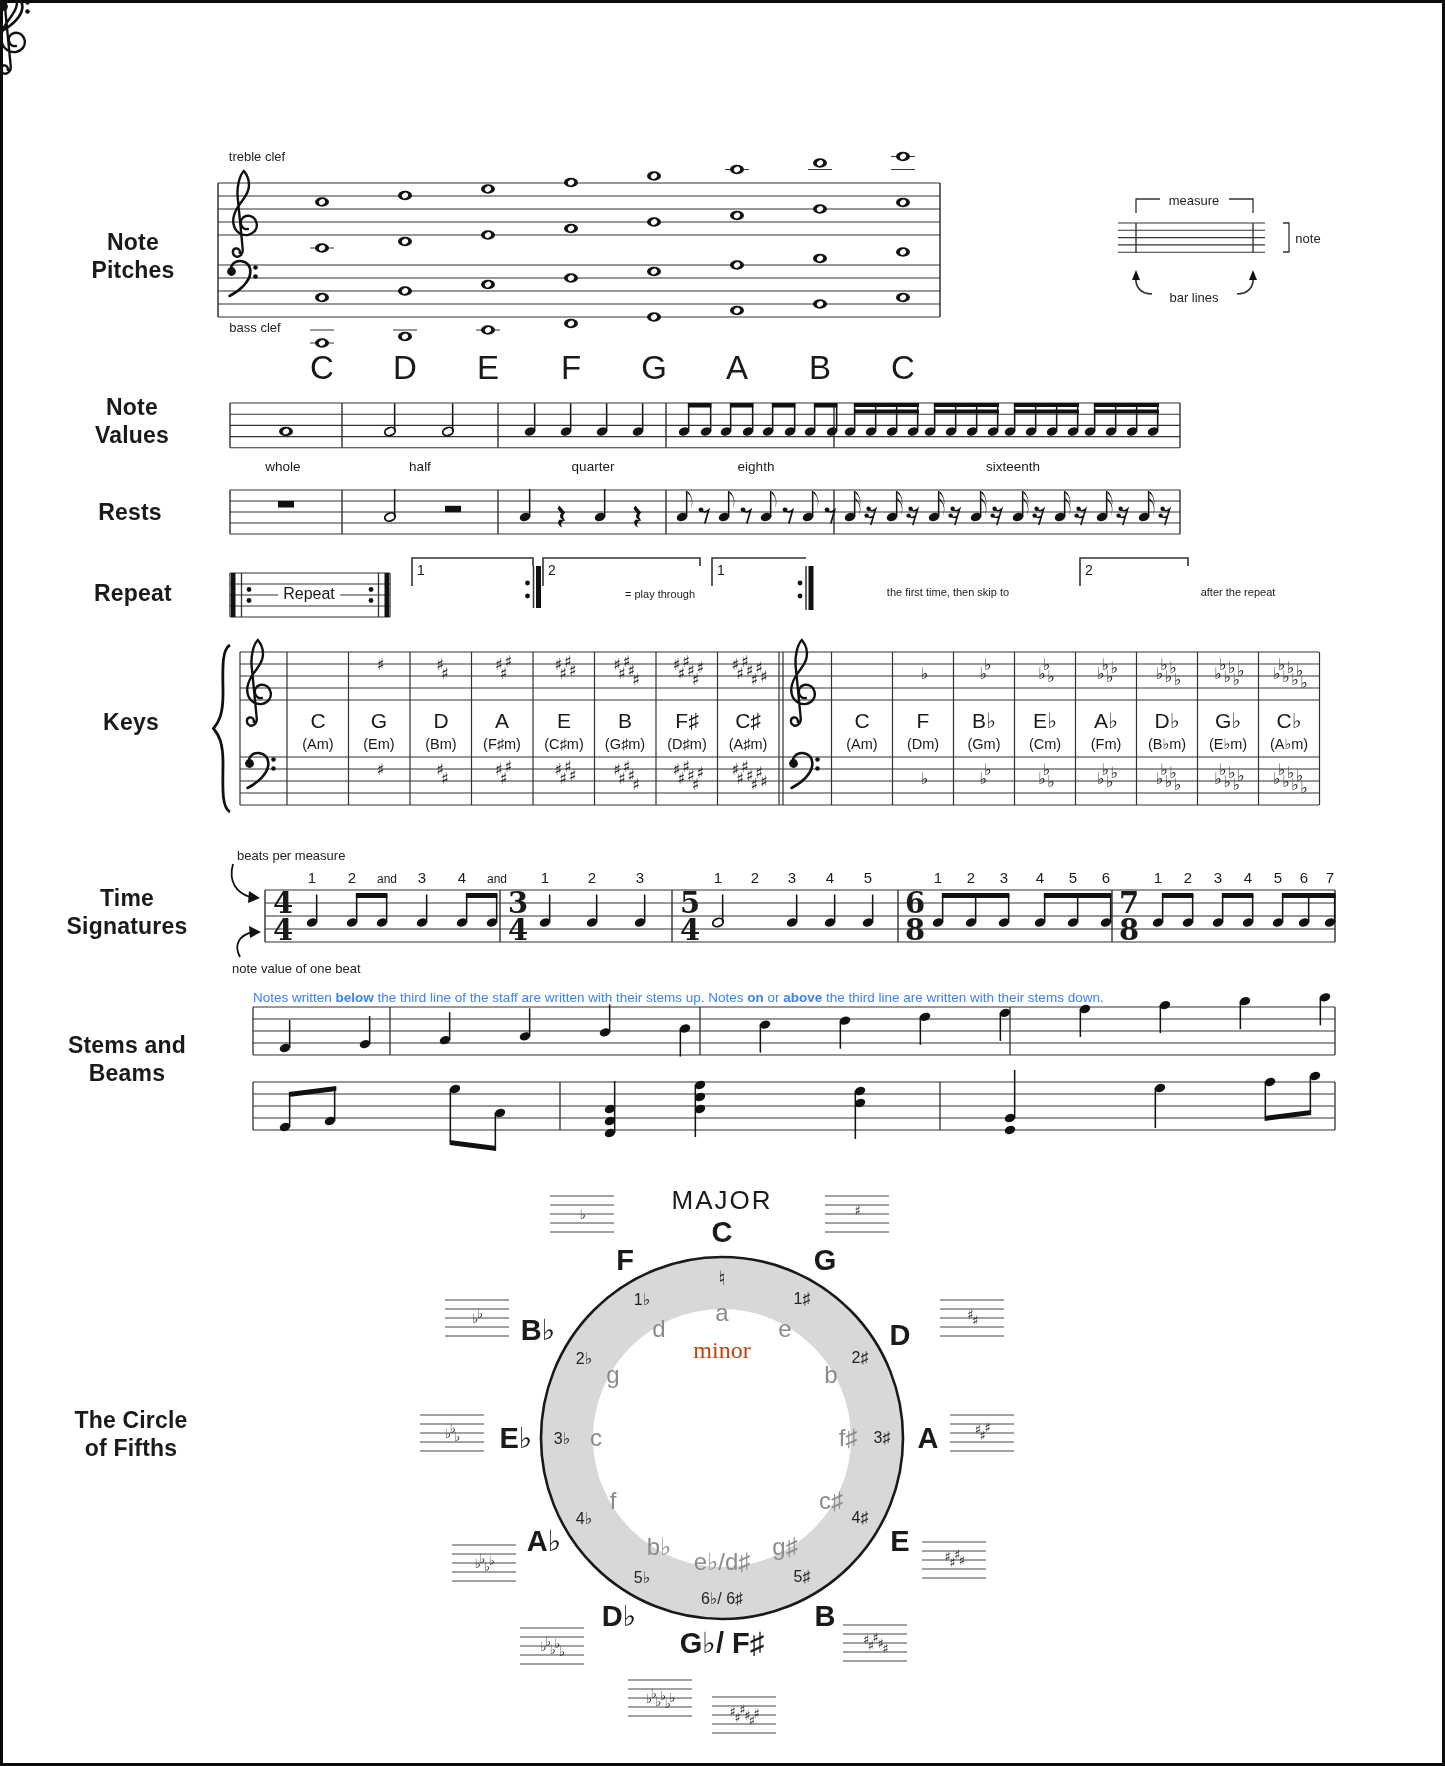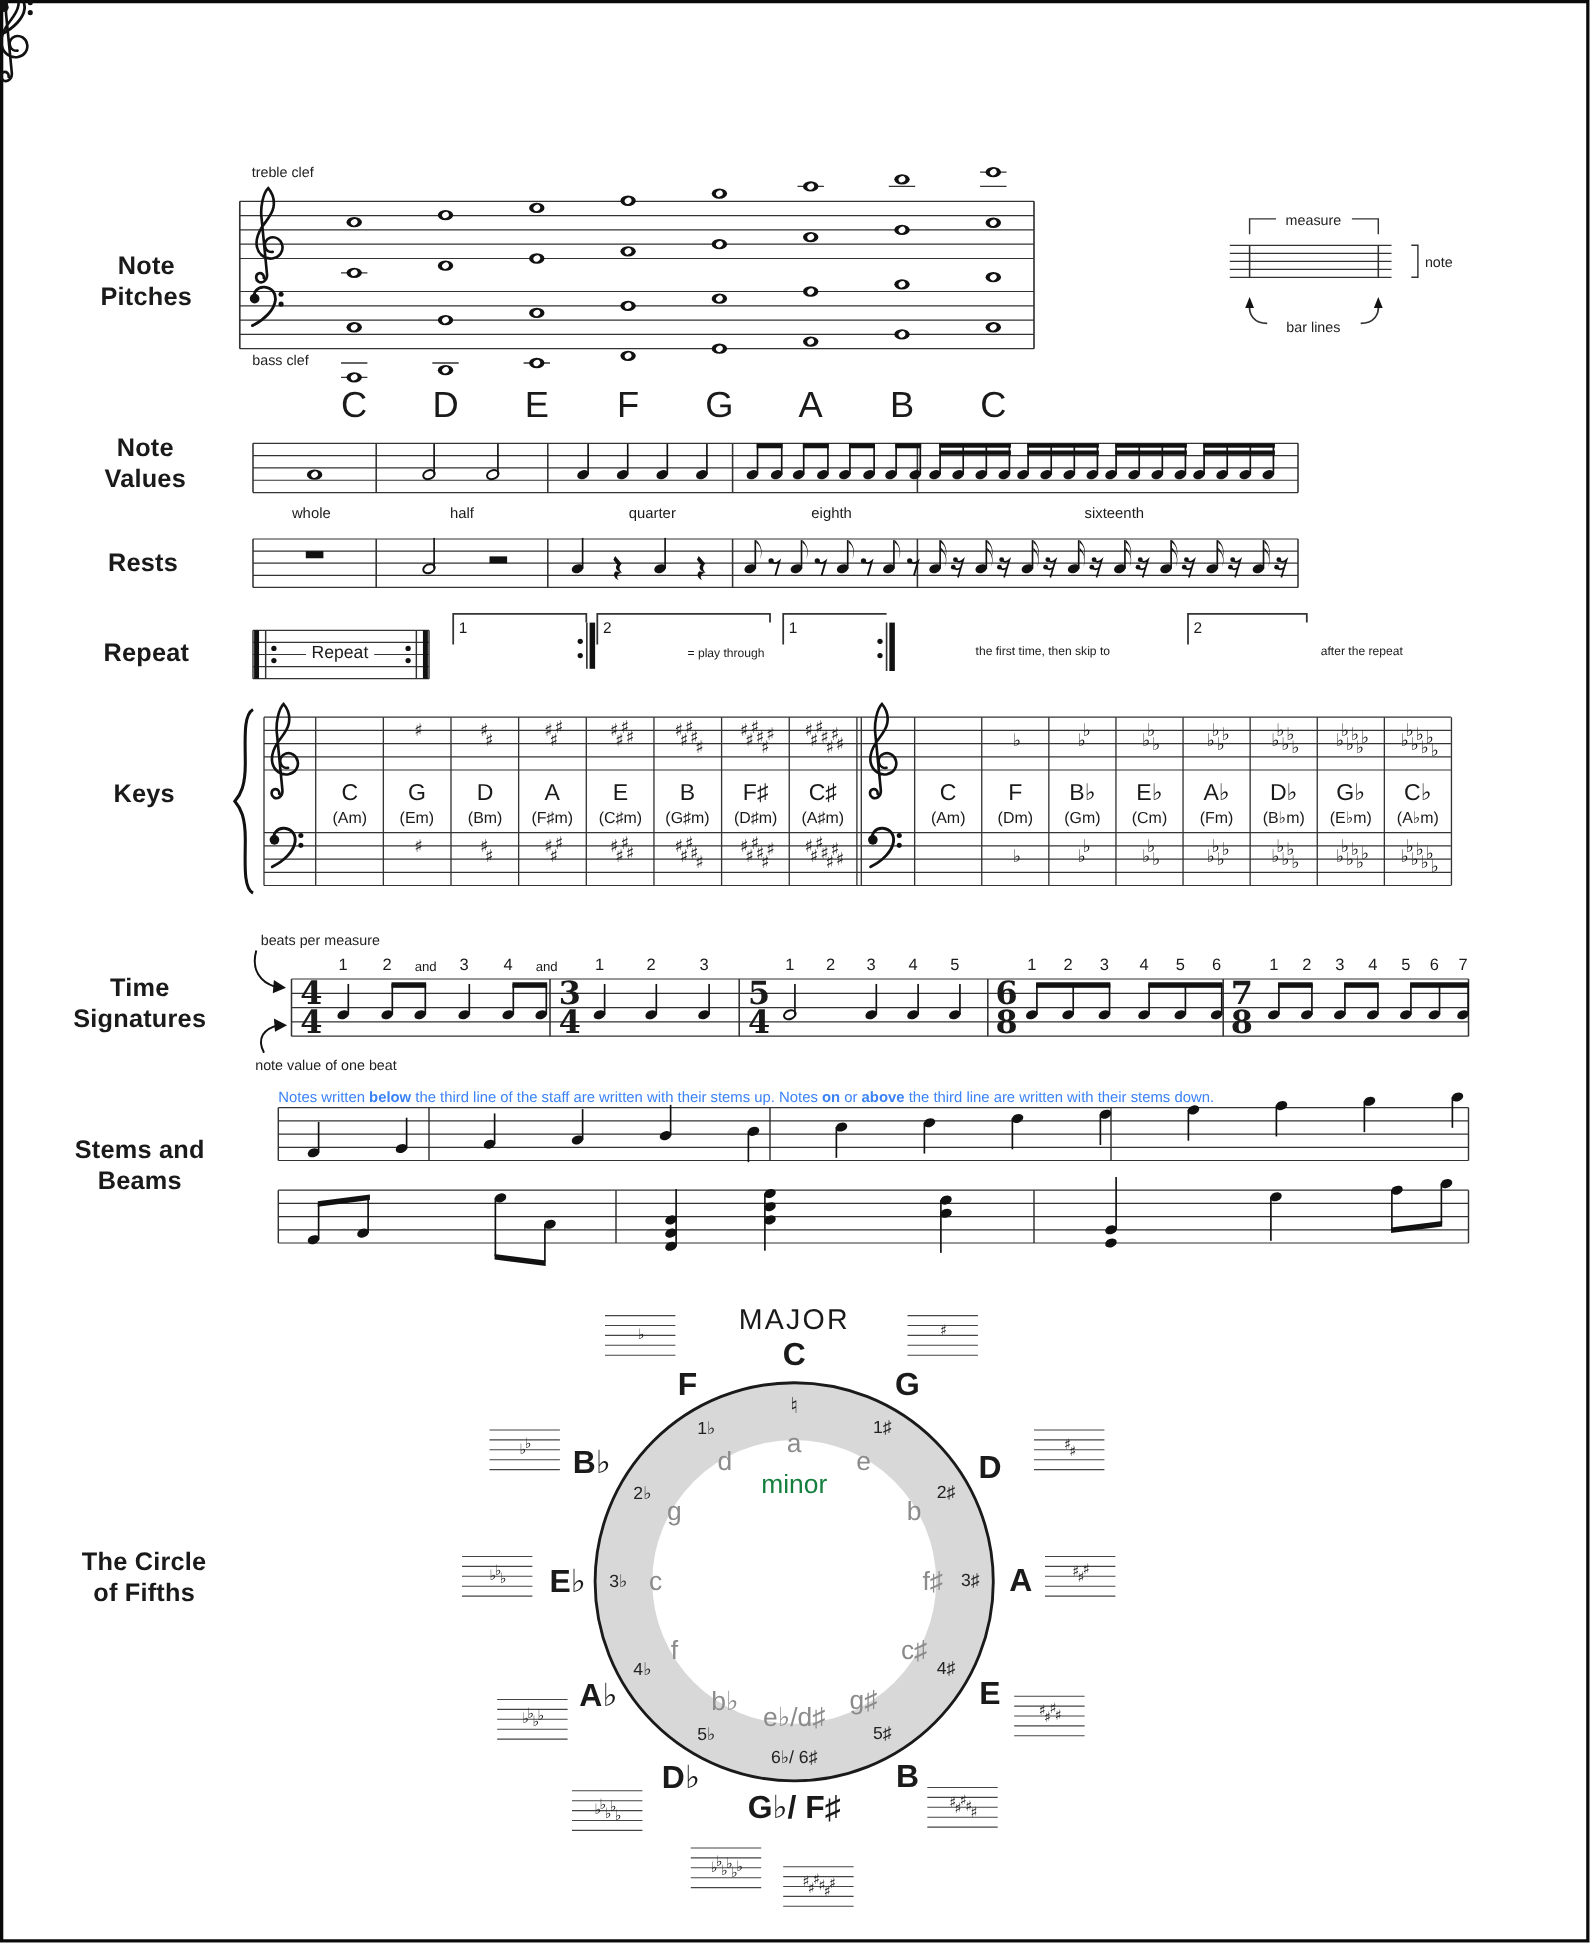--- a/index.html
+++ b/index.html
@@ -21,21 +21,21 @@
   .enum{font-size:14px;}
   .tsnum{font-family:"DejaVu Serif",serif;font-weight:bold;font-size:29px;line-height:1;}
   .beat{font-size:15px;}
   .beatand{font-size:12px;}
   .stxt{font-size:13.5px;}
   .maj{font-weight:bold;font-size:29px;font-family:"Liberation Sans","DejaVu Sans",sans-serif;}
   .min{font-size:24px;color:#8b8b8b;font-family:"Liberation Sans","DejaVu Sans",sans-serif;}
   .cnt{font-size:16px;color:#222;font-family:"Liberation Sans","DejaVu Sans",sans-serif;}
   .nat{font-size:20px;}
   .MAJ{font-size:26px;letter-spacing:2px;}
-  .minttl{font-size:24px;color:#15803d;}
+  .minttl{font-size:24px;color:#c2410c;font-family:Liberation Serif, serif;}
   .sig,.mini{font-family:"DejaVu Sans",sans-serif;}
   .sig{font-size:16px;letter-spacing:-3px;}
   .mini{font-size:13px;letter-spacing:-1.5px;}
   .glyphize span{display:inline-block;}
   .sigS span:nth-child(1){transform:translateY(-6px)}.sigS span:nth-child(2){transform:translateY(3px)}
   .sigS span:nth-child(3){transform:translateY(-9px)}.sigS span:nth-child(4){transform:translateY(0)}
   .sigS span:nth-child(5){transform:translateY(9px)}.sigS span:nth-child(6){transform:translateY(-3px)}
   .sigS span:nth-child(7){transform:translateY(6px)}
   .sigF span:nth-child(1){transform:translateY(1px)}.sigF span:nth-child(2){transform:translateY(-8px)}
   .sigF span:nth-child(3){transform:translateY(4px)}.sigF span:nth-child(4){transform:translateY(-5px)}

